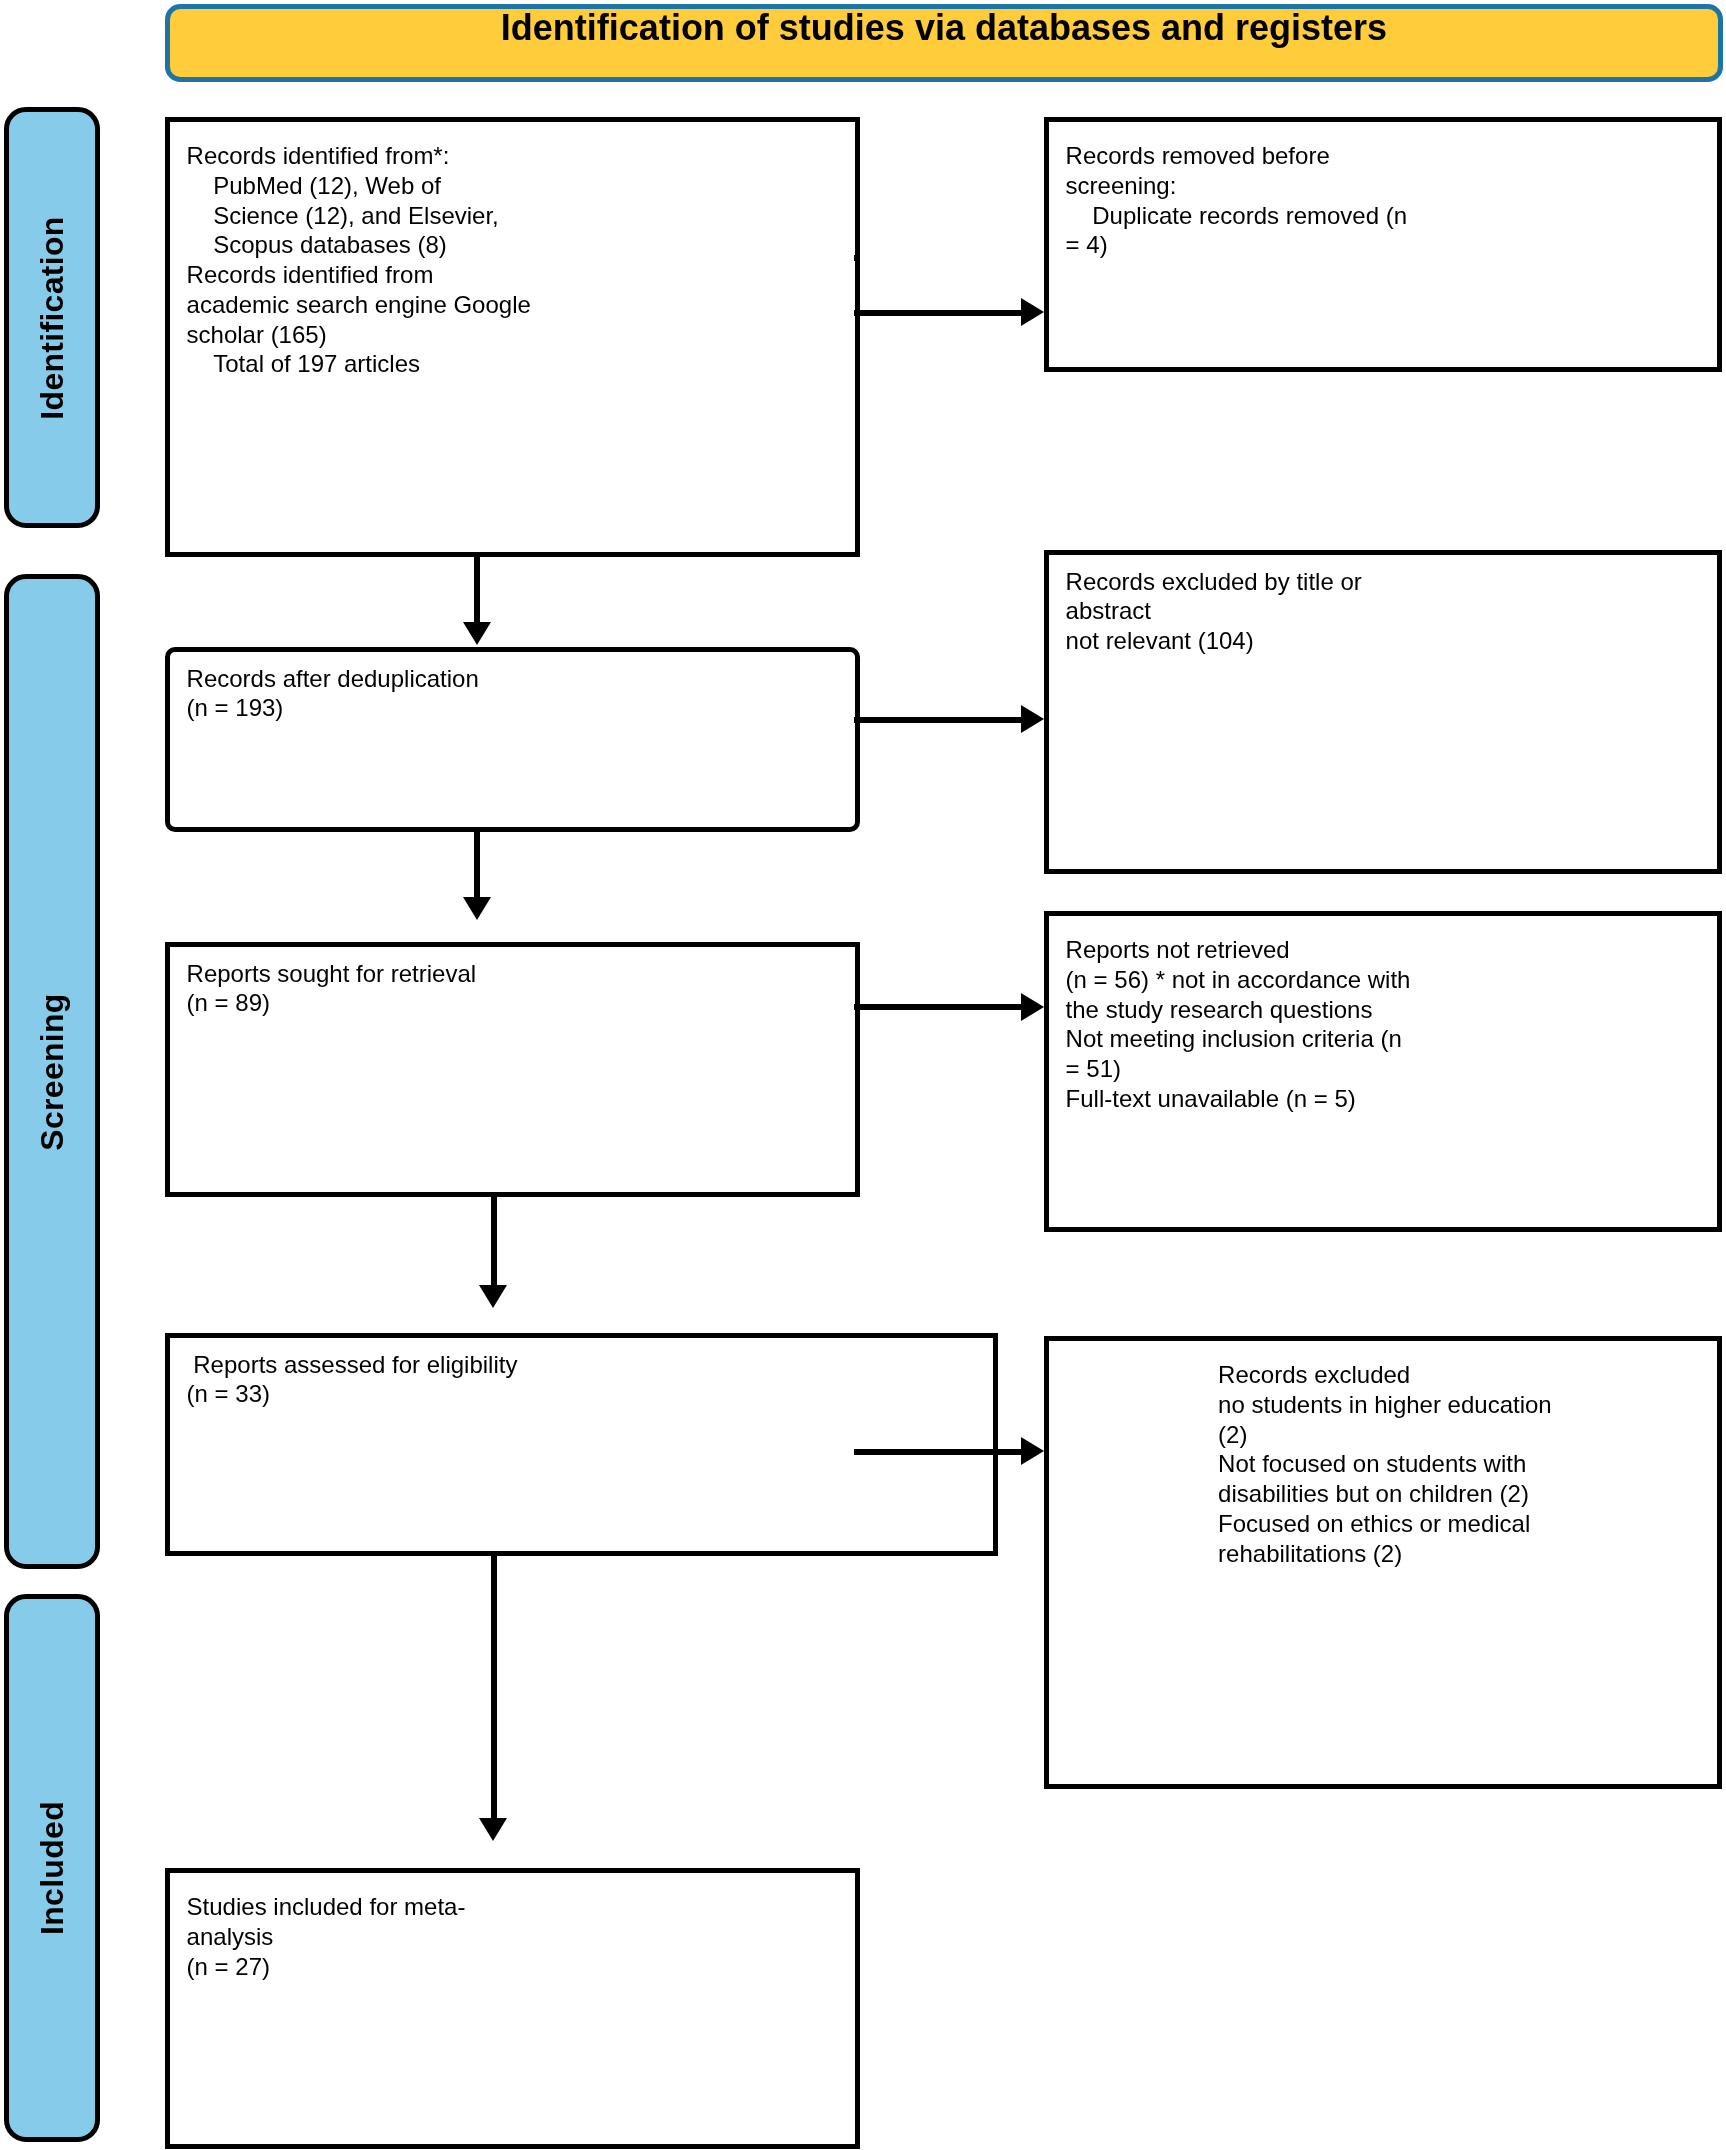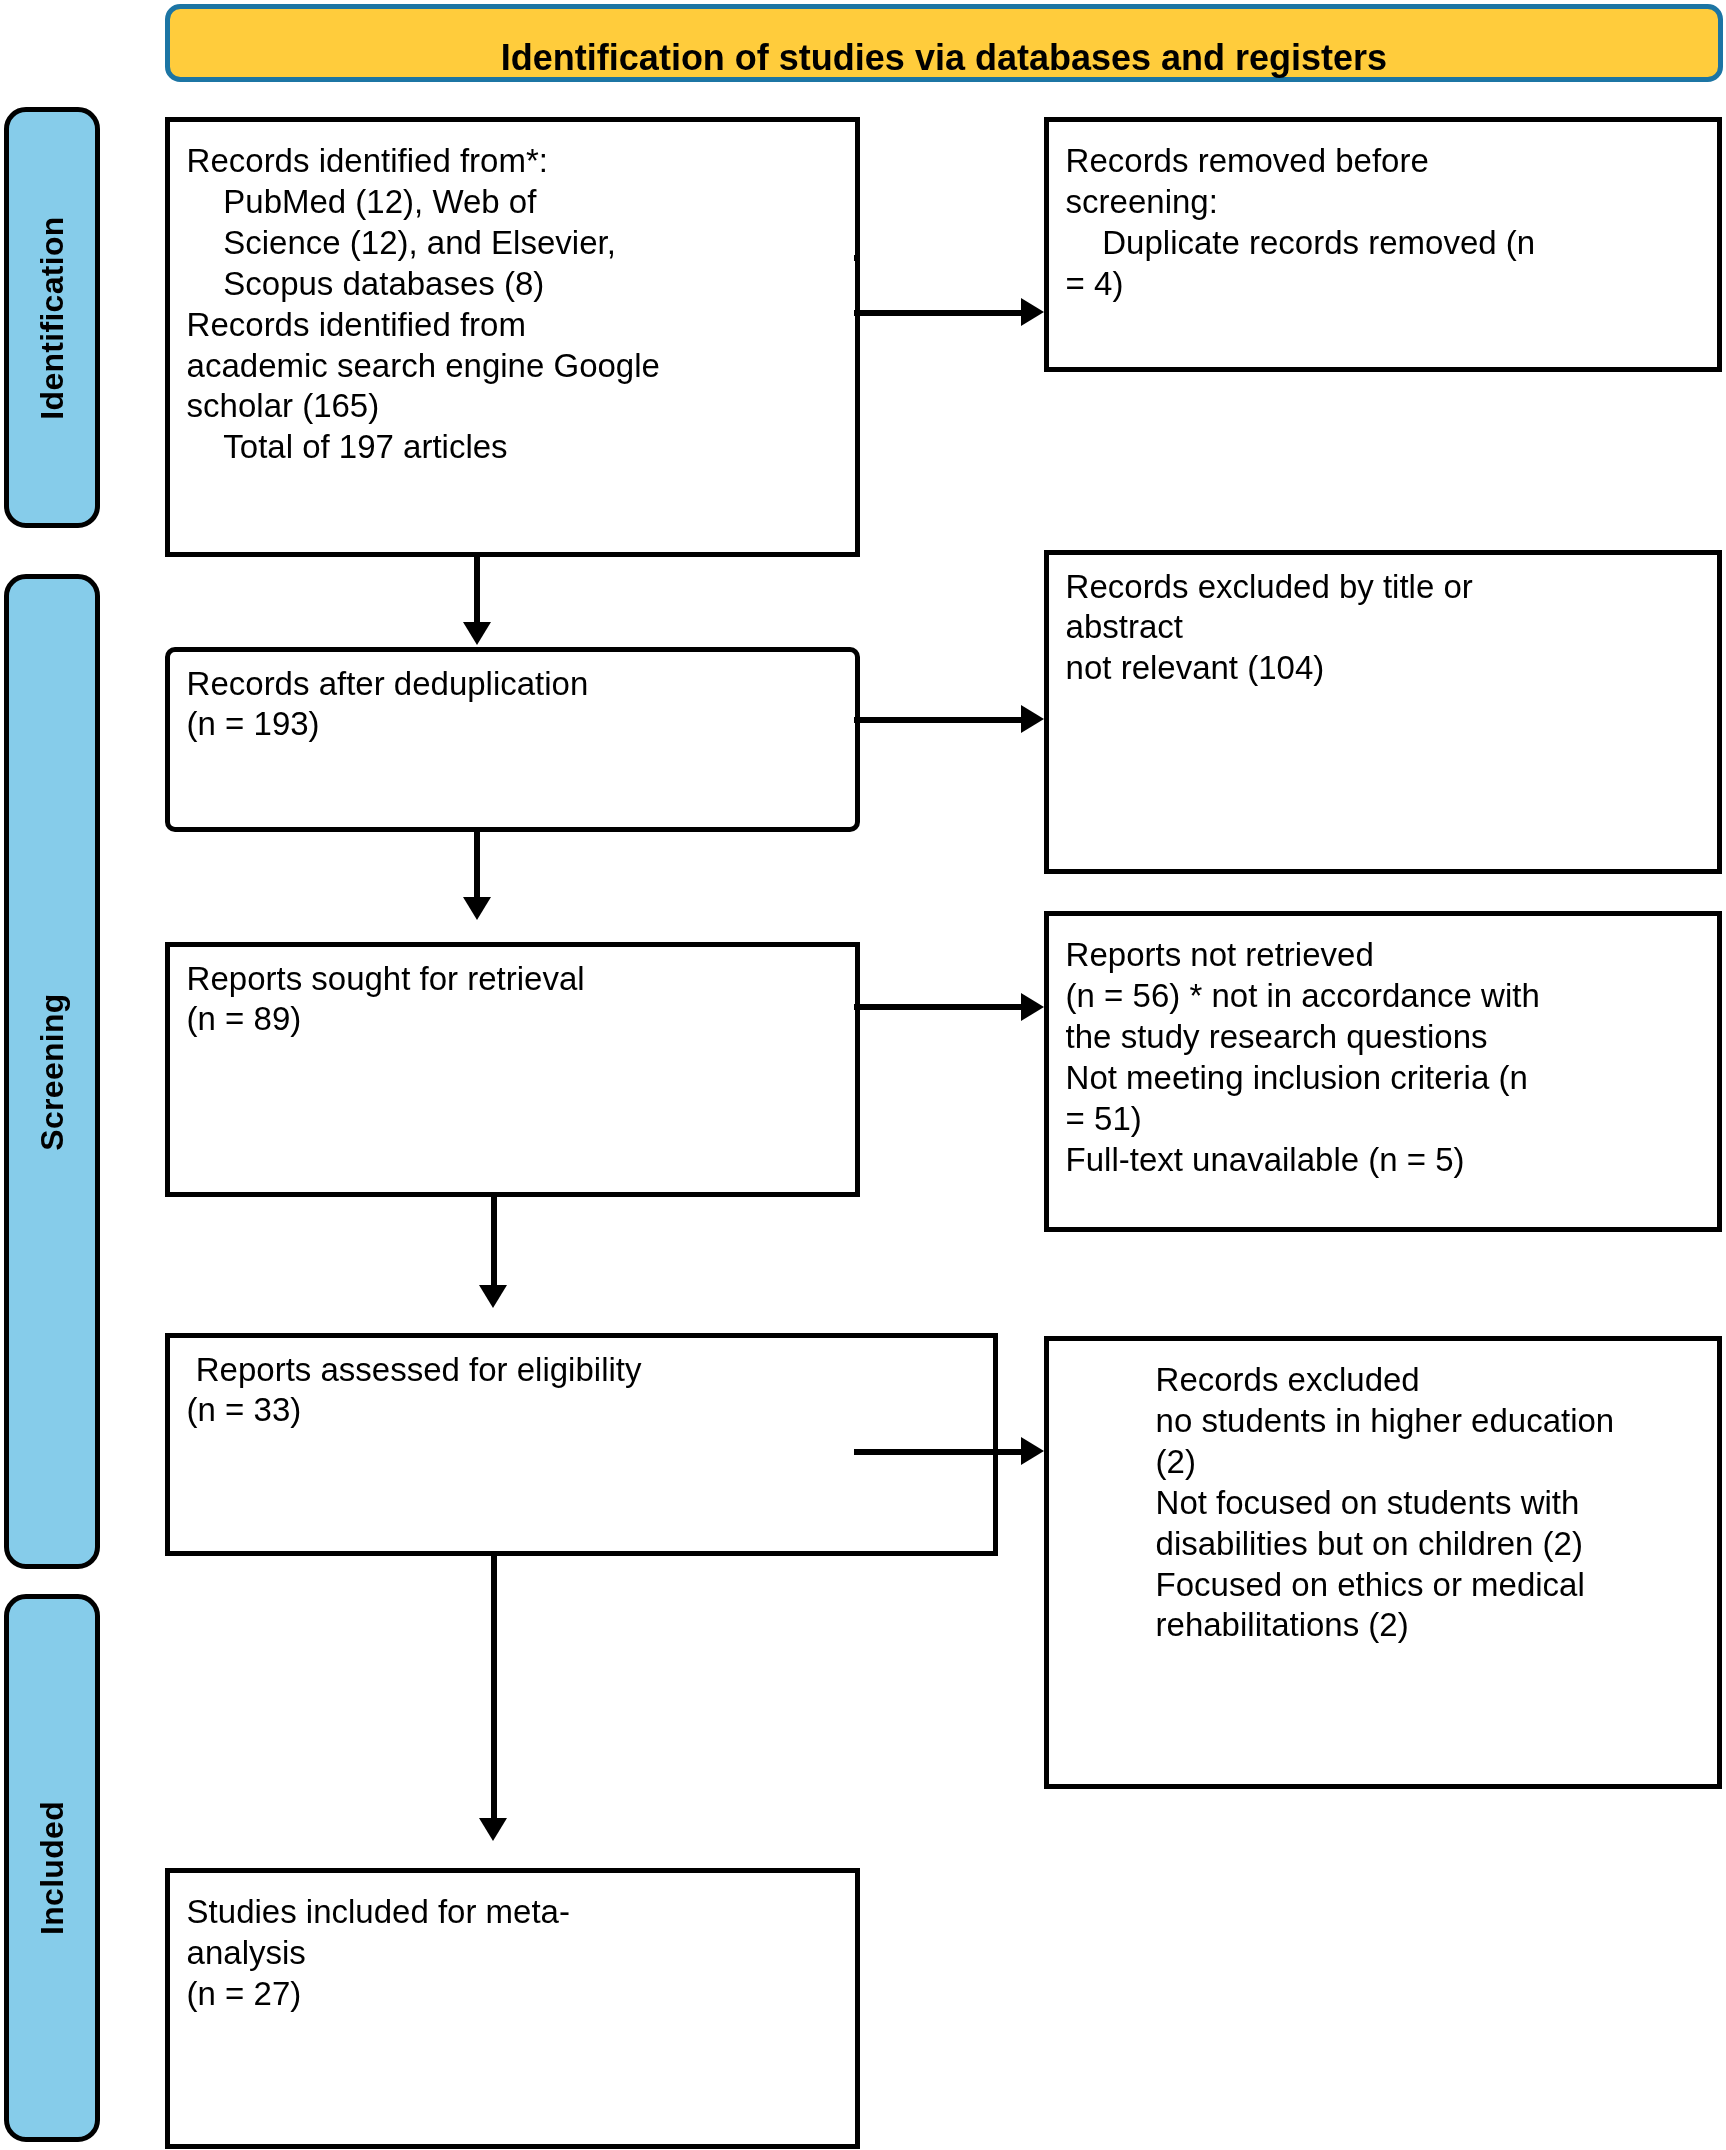--- a/index.html
+++ b/index.html
@@ -38,21 +38,21 @@
   }
 
   
   .banner {
     position: absolute;
     background: #FFCC3C;
     border: 5.7px solid #1C75A4;
     border-radius: 15.3px;
     box-sizing: border-box;
     display: flex;
-    align-items: flex-end;
+    align-items: flex-start;
     justify-content: center;
   }
   .banner-title {
     font-weight: bold;
     font-size: 36px;
     color: #000000;
     text-align: center;
     line-height: 1.05;
   }
 
@@ -64,21 +64,21 @@
     box-sizing: border-box;
     padding: 11.5px 12.8px 11.5px 16.6px;
     display: flex;
     flex-direction: column;
   }
   .flow-box.top-align {
     justify-content: flex-start;
     padding-top: 19px;
   }
   .box-text {
-    font-size: 33px;
+    font-size: 24px;
     line-height: 1.24;
     color: #000000;
     white-space: pre-wrap;
   }
 
   
   .conn {
     position: absolute;
     background: #000000;
   }

